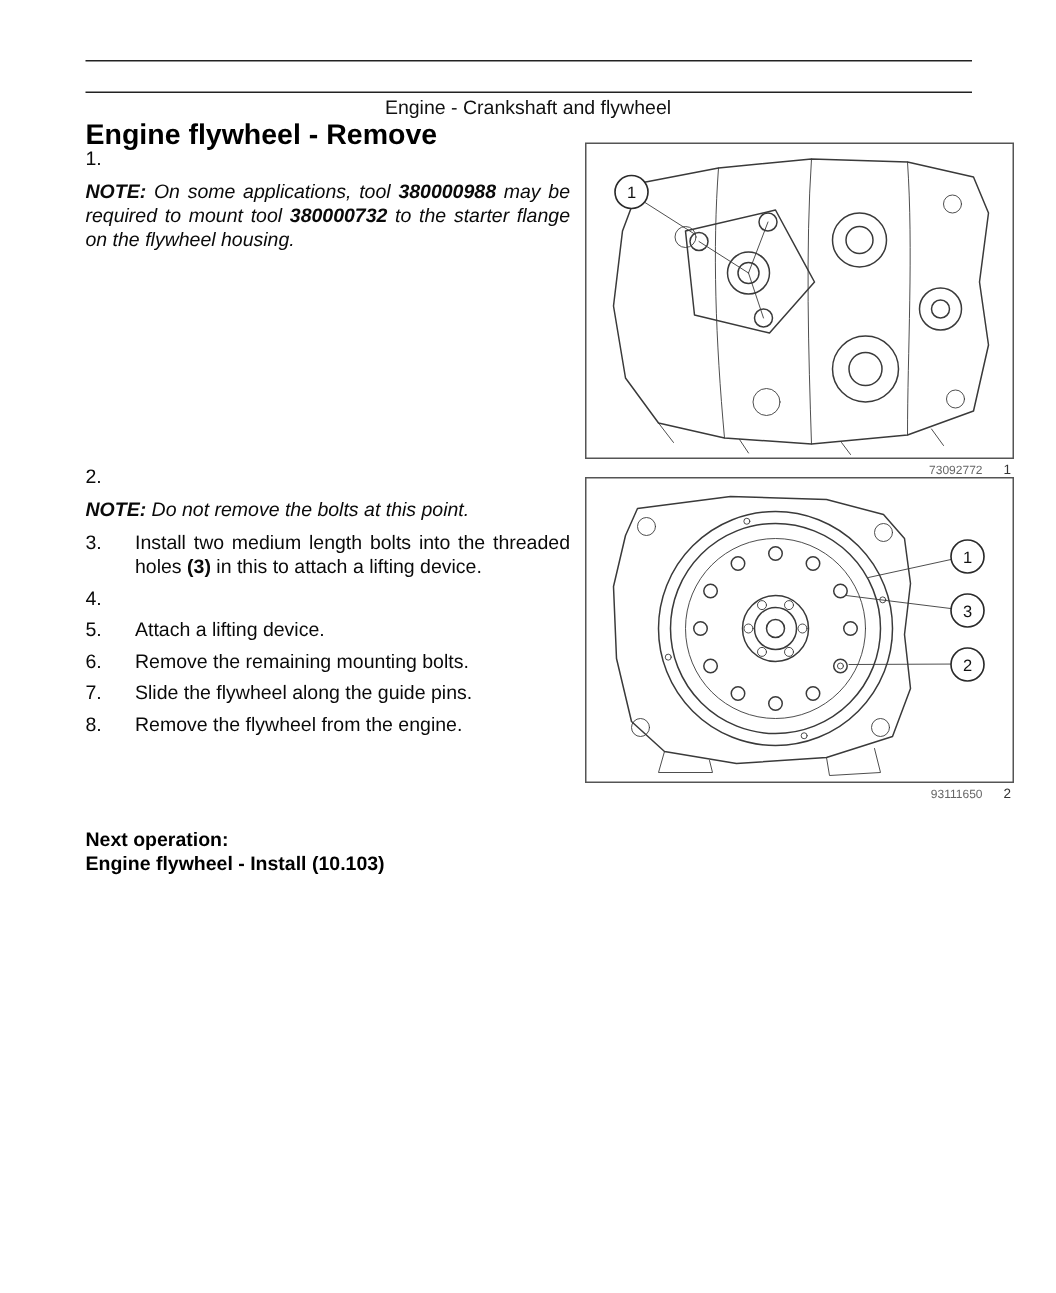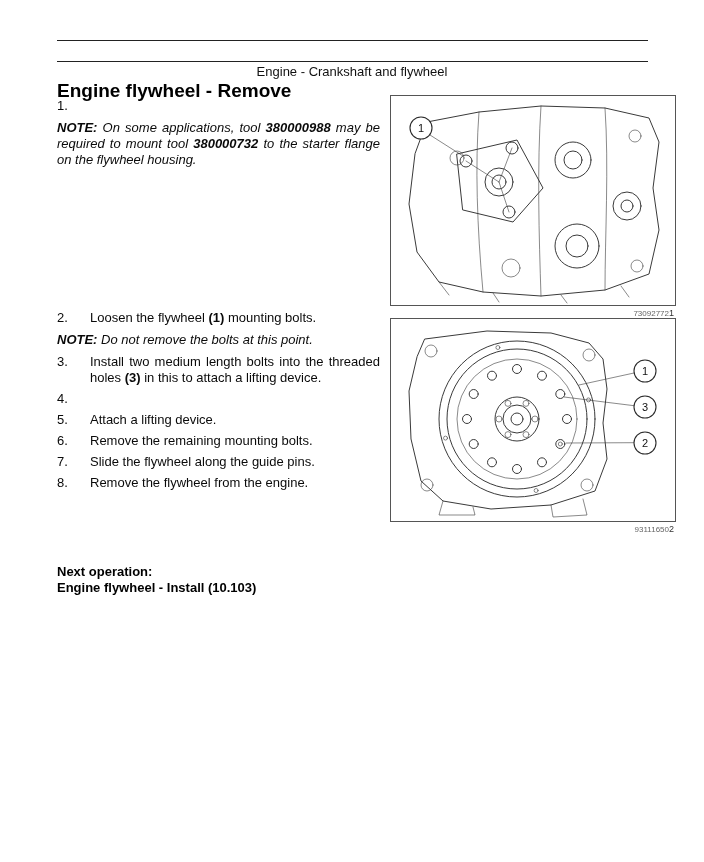--- a/index.html
+++ b/index.html
@@ -24,30 +24,30 @@
     font-size:13px; line-height:16px; color:#0a0a0a;
   }
   #section1 { top:98px; }
   #section2 { top:310px; }
   .step { display:flex; margin-bottom:5px; }
   .step-num { flex:0 0 33px; }
   .step-text { flex:1; text-align:justify; }
   .note { font-style:italic; margin:6px 0 6px 0; text-align:justify; }
   .b { font-weight:bold; }
   .next-op {
-    position:absolute; left:57px; top:564px;
+    position:absolute; left:57px; top:552px;
     font-size:13px; font-weight:bold; line-height:16px;
   }
   .figure { position:absolute; left:390px; width:286px; }
   #figure1 { top:95px; }
   #figure2 { top:318px; }
   .figure-frame { border:1px solid #555; background:#fff; }
   .figure-caption {
     display:flex; justify-content:flex-end; align-items:baseline;
-    padding:2px 2px 0 0;
+    gap:14px; padding:2px 2px 0 0;
   }
   .figure-code { font-size:8px; color:#666; }
   .figure-num  { font-size:9px; color:#333; }
   svg { display:block; }
   .line { fill:none; stroke:#3a3a3a; stroke-width:1; stroke-linejoin:round; stroke-linecap:round; }
   .thin { stroke-width:0.6; }
   .callout circle { fill:#ffffff; stroke:#2a2a2a; stroke-width:1.1; }
   .callout text { font-size:11px; fill:#111; font-family:"Liberation Sans",sans-serif; }
 </style>
 </head>
@@ -60,21 +60,20 @@
 
 <div class="left-col" id="section1">
     <div class="step">
       <span class="step-num">1.</span>
     </div>
     <p class="note"><span class="b">NOTE:</span><span> On some applications, tool </span><span class="b">380000988</span><span> may be required to mount tool </span><span class="b">380000732</span><span> to the starter flange on the flywheel housing.</span></p>
   </div>
 <div class="left-col" id="section2">
     <div class="step">
       <span class="step-num">2.</span>
-      <span class="step-text"><span>Loosen the flywheel </span><span class="b">(1)</span><span> mounting bolts.</span></span>
     </div>
     <p class="note"><span class="b">NOTE:</span><span> Do not remove the bolts at this point.</span></p>
     <div class="step">
       <span class="step-num">3.</span>
       <span class="step-text"><span>Install two medium length bolts into the threaded holes </span><span class="b">(3)</span><span> in this to attach a lifting device.</span></span>
     </div>
     <div class="step">
       <span class="step-num">4.</span>
     </div>
     <div class="step">

